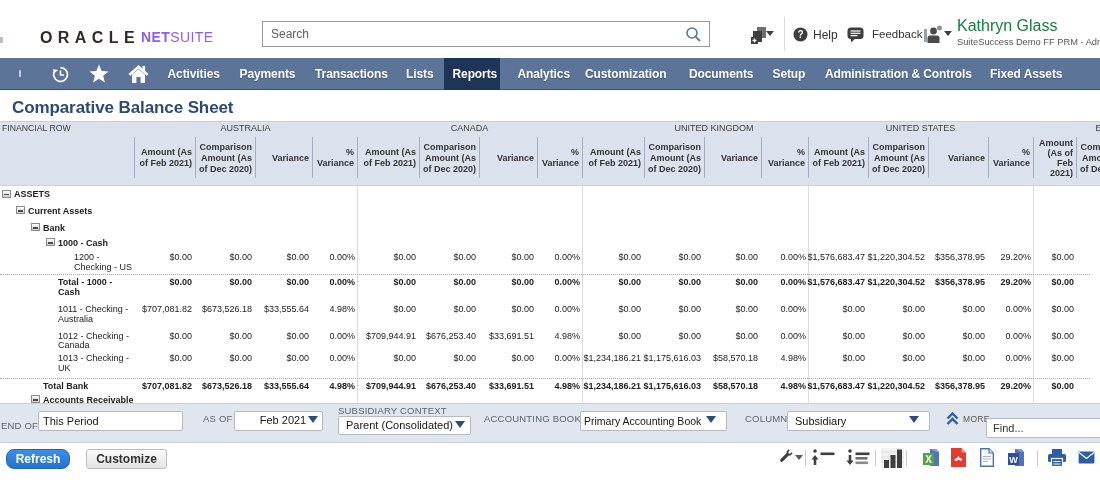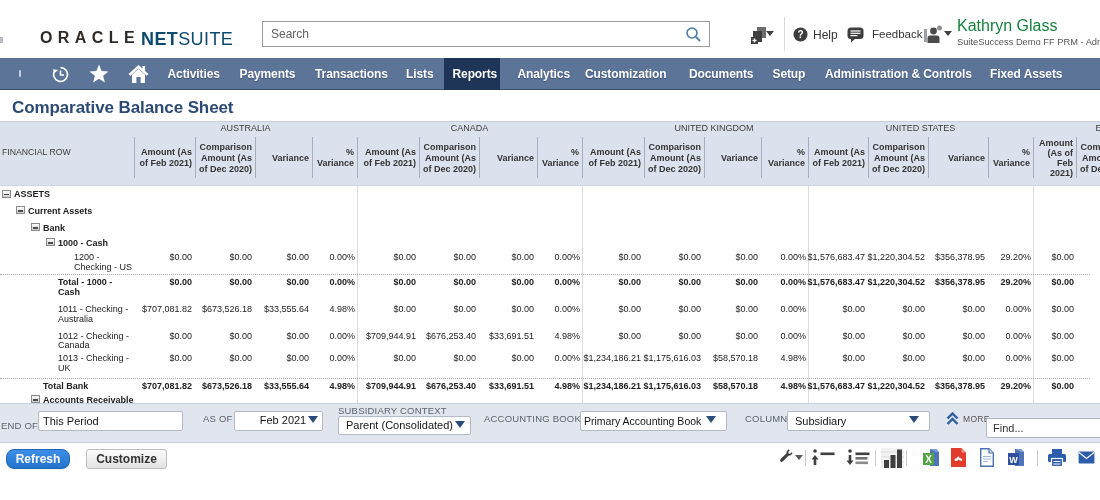--- a/index.html
+++ b/index.html
@@ -18,21 +18,21 @@
 .mico{position:absolute;width:9px;height:8px;border:1px solid #8a8a8a;background:linear-gradient(#fdfdfd,#cfcfcf);}
 .mico:after{content:"";position:absolute;left:1px;right:1px;top:3px;height:1.5px;background:#4a4a4a;}
 .navitem{position:absolute;font-size:12px;font-weight:bold;color:#fff;height:32px;line-height:32px;white-space:nowrap;letter-spacing:-0.1px;text-shadow:0 1px 1px rgba(20,35,60,0.45);}
 .flabel{position:absolute;font-size:9.5px;color:#5b6270;height:12px;line-height:12px;white-space:nowrap;letter-spacing:0.2px;}
 .fsel{position:absolute;background:#fff;border:1px solid #b3bac6;border-radius:2px;font-size:11px;color:#161616;white-space:nowrap;overflow:hidden;}
 .caret{position:absolute;width:0;height:0;border-left:5.5px solid transparent;border-right:5.5px solid transparent;border-top:7px solid #2c4d7c;}
 </style></head><body>
 
 <div class="abs" style="left:0;top:37px;width:3px;height:6px;background:#b9bdc3;"></div>
 <div class="abs" style="left:40px;top:29px;font-size:16px;font-weight:bold;color:#2f2b28;letter-spacing:5.4px;">ORACLE</div>
-<div class="abs" style="left:141px;top:29px;font-size:18px;color:#0c4a6e;letter-spacing:0.4px;"><span style="font-weight:bold;">NET</span>SUITE</div>
+<div class="abs" style="left:141px;top:29px;font-size:14px;color:#8b5cf6;letter-spacing:0.4px;"><span style="font-weight:bold;">NET</span>SUITE</div>
 <div class="abs" style="left:262px;top:21px;width:448px;height:26px;border:1px solid #9a9a9a;background:#fff;"></div>
 <div class="abs" style="left:271px;top:27px;font-size:12px;color:#606060;">Search</div>
 <svg class="abs" style="left:685px;top:26px;" width="17" height="17" viewBox="0 0 17 17">
     <circle cx="7" cy="7" r="5" fill="none" stroke="#4a7aa8" stroke-width="1.6"></circle>
     <line x1="10.8" y1="10.8" x2="15" y2="15" stroke="#4a7aa8" stroke-width="1.8"></line>
   </svg>
 <svg class="abs" style="left:751px;top:26px;" width="18" height="18" viewBox="0 0 18 18">
 <rect x="6" y="1" width="9" height="11" fill="#6e6e6e"></rect>
 <rect x="2" y="5" width="9" height="11" fill="#3f3f3f"></rect>
 <rect x="0" y="11" width="7" height="7" fill="#3f3f3f"></rect>
@@ -85,21 +85,21 @@
 <div class="navitem" style="left:315px;top:58px;">Transactions</div>
 <div class="navitem" style="left:406px;top:58px;">Lists</div>
 <div class="navitem" style="left:517.5px;top:58px;">Analytics</div>
 <div class="navitem" style="left:585px;top:58px;">Customization</div>
 <div class="navitem" style="left:689px;top:58px;">Documents</div>
 <div class="navitem" style="left:772.5px;top:58px;">Setup</div>
 <div class="navitem" style="left:825px;top:58px;">Administration &amp; Controls</div>
 <div class="navitem" style="left:990px;top:58px;">Fixed Assets</div>
 <div class="abs" style="left:12px;top:98px;font-size:17px;font-weight:bold;color:#2c4a73;letter-spacing:-0.1px;">Comparative Balance Sheet</div>
 <div class="abs hdrbg" style="left:0;top:121px;width:1100px;height:65px;border-top:1px solid #c6cedb;border-bottom:1px solid #ccd3df;"></div>
-<div class="abs" style="left:2px;top:123px;font-size:8.7px;color:#3d3d3d;margin-top:24px;">FINANCIAL ROW</div>
+<div class="abs" style="left:2px;top:123px;font-size:8.7px;color:#3d3d3d;">FINANCIAL ROW</div>
 <div class="glabel" style="left:134px;top:123px;width:223px;">AUSTRALIA</div>
 <div class="glabel" style="left:357px;top:123px;width:225px;">CANADA</div>
 <div class="glabel" style="left:601px;top:123px;width:226px;">UNITED KINGDOM</div>
 <div class="glabel" style="left:808px;top:123px;width:225px;">UNITED STATES</div>
 <div class="glabel" style="left:1093px;top:123px;width:120px;text-align:left;">&nbsp;ELIMINATIONS</div>
 <div class="vline" style="left:134px;top:137px;height:41px;"></div>
 <div class="vline" style="left:195px;top:137px;height:41px;"></div>
 <div class="vline" style="left:255px;top:137px;height:41px;"></div>
 <div class="vline" style="left:312px;top:137px;height:41px;"></div>
 <div class="vline" style="left:357px;top:137px;height:41px;"></div>

